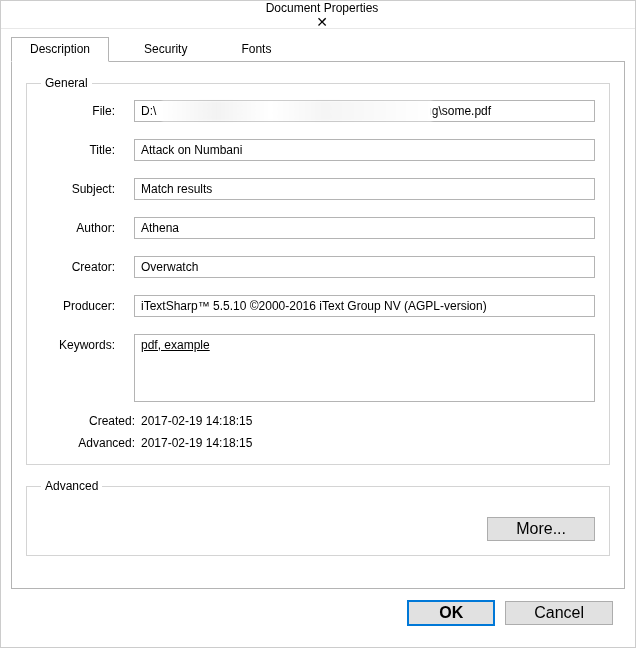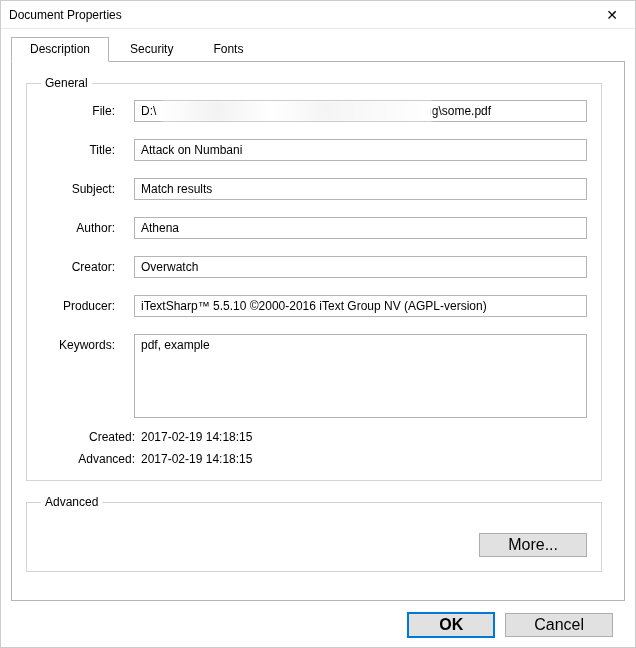--- a/index.html
+++ b/index.html
@@ -11,81 +11,83 @@
     background: #fff;
     color: #000;
     overflow: hidden;
   }
   .window { width: 636px; height: 648px; border: 1px solid #ccc; display: flex; flex-direction: column; }
   .titlebar {
     height: 28px;
     display: flex; align-items: center; justify-content: space-between;
     padding-left: 8px;
     border-bottom: 1px solid #e8e8e8;
+    flex-direction: column;
   }
   .titlebar-title { font-size: 12px; }
   .close-btn {
     width: 46px; height: 30px;
     display: flex; align-items: center; justify-content: center;
     cursor: pointer;
   }
   .close-x { font-size: 14px; line-height: 1; font-weight: 300; }
 
   .client { flex: 1; padding: 8px 10px 10px 10px; display: flex; flex-direction: column; }
 
   .tabstrip {
     display: flex;
     position: relative;
     z-index: 2;
     margin-bottom: -1px;
   }
   .tab {
     padding: 4px 18px 5px 18px;
     border: 1px solid transparent;
-    margin-right: 2px;
+    margin-right: 16px;
     cursor: pointer;
     color: #000;
   }
   .tab.active {
     border: 1px solid #b4b4b4;
     border-bottom: 1px solid #fff;
     background: #fff;
   }
   .tab.inactive { border: 1px solid transparent; background: transparent; text-align: center; }
   .tabpage {
     border: 1px solid #b4b4b4;
     flex: 1;
     padding: 14px 14px;
     display: flex; flex-direction: column;
     background: #fff;
   }
 
   fieldset.groupbox {
     border: 1px solid #d4d4d4;
-    margin: 0 8px 14px 0;
+    margin: 0 0 14px 0;
     padding: 10px 14px 14px 14px;
   }
   fieldset.groupbox > legend {
     padding: 0 4px;
     font-size: 12px;
   }
 
   .grid { display: grid; grid-template-columns: 76px 1fr; row-gap: 7px; column-gap: 6px; align-items: center; gap: 17px; }
   .grid .lbl { text-align: right; padding-right: 2px; }
   .grid .val-input {
     border: 1px solid #b4b4b4;
     padding: 3px 6px;
     font-family: inherit; font-size: 12px;
     width: 100%;
     background: #fff;
   }
   .grid .keywords {
-    height: 84px;
+    height: 68px;
     resize: none;
     overflow: hidden;
+    text-decoration: underline;
   }
   .file-input-wrap { position: relative; }
   .file-blur {
     position: absolute;
     left: 28px; top: 1px; bottom: 1px; width: 270px;
     background: #fff;
     filter: blur(1px);
     pointer-events: none;
   }
   .file-blur::before {

